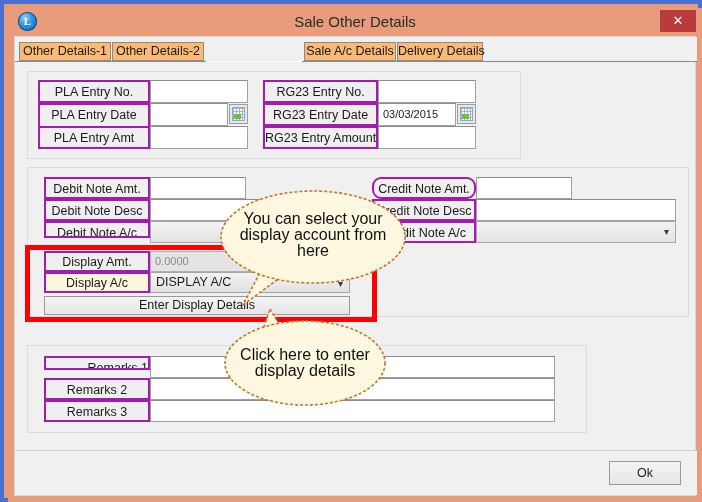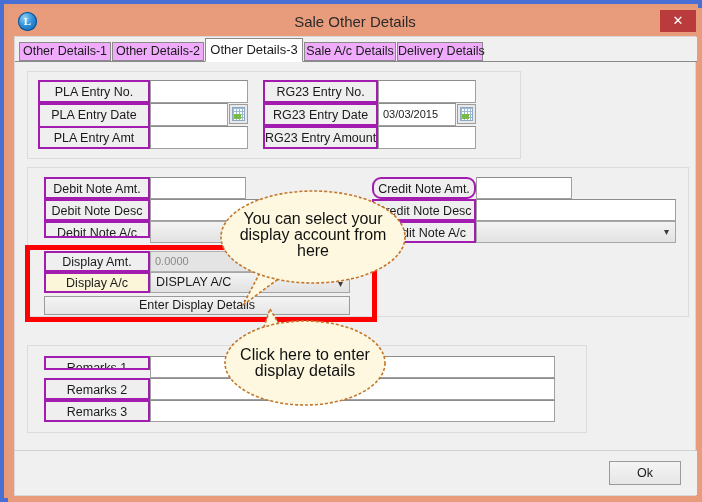--- a/index.html
+++ b/index.html
@@ -58,21 +58,21 @@
   }
   
   #tabstrip{
     position:absolute;left:0;top:0;width:682px;height:25px;
     background:#f0f0f0;
   }
   #tabstrip .tab{
     position:absolute;top:5px;height:19px;
     box-sizing:border-box;
     border:1px solid #8a8a8a;
-    background:#f0abfc;
+    background:#fdba74;
     font-size:12.5px;color:#1a1a1a;
     line-height:17px;text-align:center;
     cursor:pointer;
     white-space:nowrap;
   }
   #tabstrip .tab.active{
     top:1px;height:24px;line-height:21px;
     background:#ffffff;
     border-bottom:1px solid #ffffff;
     font-size:13px;
@@ -206,21 +206,20 @@
       <div id="title-text">Sale Other Details</div>
       <div id="close-btn">✕</div>
     </div>
 
     <div id="client">
 
       <div id="tabstrip">
         <div id="tab-underline"></div>
         <div class="tab" style="left:4px;width:92px;">Other Details-1</div>
         <div class="tab" style="left:97px;width:92px;">Other Details-2</div>
-        <div class="tab active" style="left:190px;width:98px;">Other Details-3</div>
         <div class="tab" style="left:289px;width:92px;">Sale A/c Details</div>
         <div class="tab" style="left:382px;width:86px;">Delivery Details</div>
         <div id="tab-underline-mask" style="left:191px;width:96px;"></div>
       </div>
 
       <div class="panel" style="left:12px;top:34px;width:494px;height:88px;">
 
         <div class="lbl" style="left:10px;top:8px;width:112px;height:23px;line-height:21px;">PLA Entry No.</div>
         <div class="tb" style="left:122px;top:8px;width:98px;height:23px;line-height:21px;"></div>
 
@@ -279,21 +278,21 @@
           <span>DISPLAY A/C</span>
           <span class="chev">▾</span>
         </div>
 
         <div class="btn" style="left:16px;top:128px;width:306px;height:19px;line-height:17px;">Enter Display Details</div>
       </div>
 
       <div id="red-box" style="left:10px;top:208px;width:352px;height:77px;"></div>
 
       <div class="panel" style="left:12px;top:308px;width:560px;height:88px;">
-        <div class="lbl" style="left:16px;top:10px;width:106px;height:14px;line-height:20px;">Remarks 1</div>
+        <div class="lbl" style="left:16px;top:10px;width:106px;height:14px;line-height:20px;text-align:right;">Remarks 1</div>
         <div class="tb" style="left:122px;top:10px;width:405px;height:22px;line-height:20px;"></div>
 
         <div class="lbl" style="left:16px;top:32px;width:106px;height:22px;line-height:20px;">Remarks 2</div>
         <div class="tb" style="left:122px;top:32px;width:405px;height:22px;line-height:20px;"></div>
 
         <div class="lbl" style="left:16px;top:54px;width:106px;height:22px;line-height:20px;">Remarks 3</div>
         <div class="tb" style="left:122px;top:54px;width:405px;height:22px;line-height:20px;"></div>
       </div>
 
       <div class="callout" style="left:198px;top:148px;width:200px;height:130px;">

